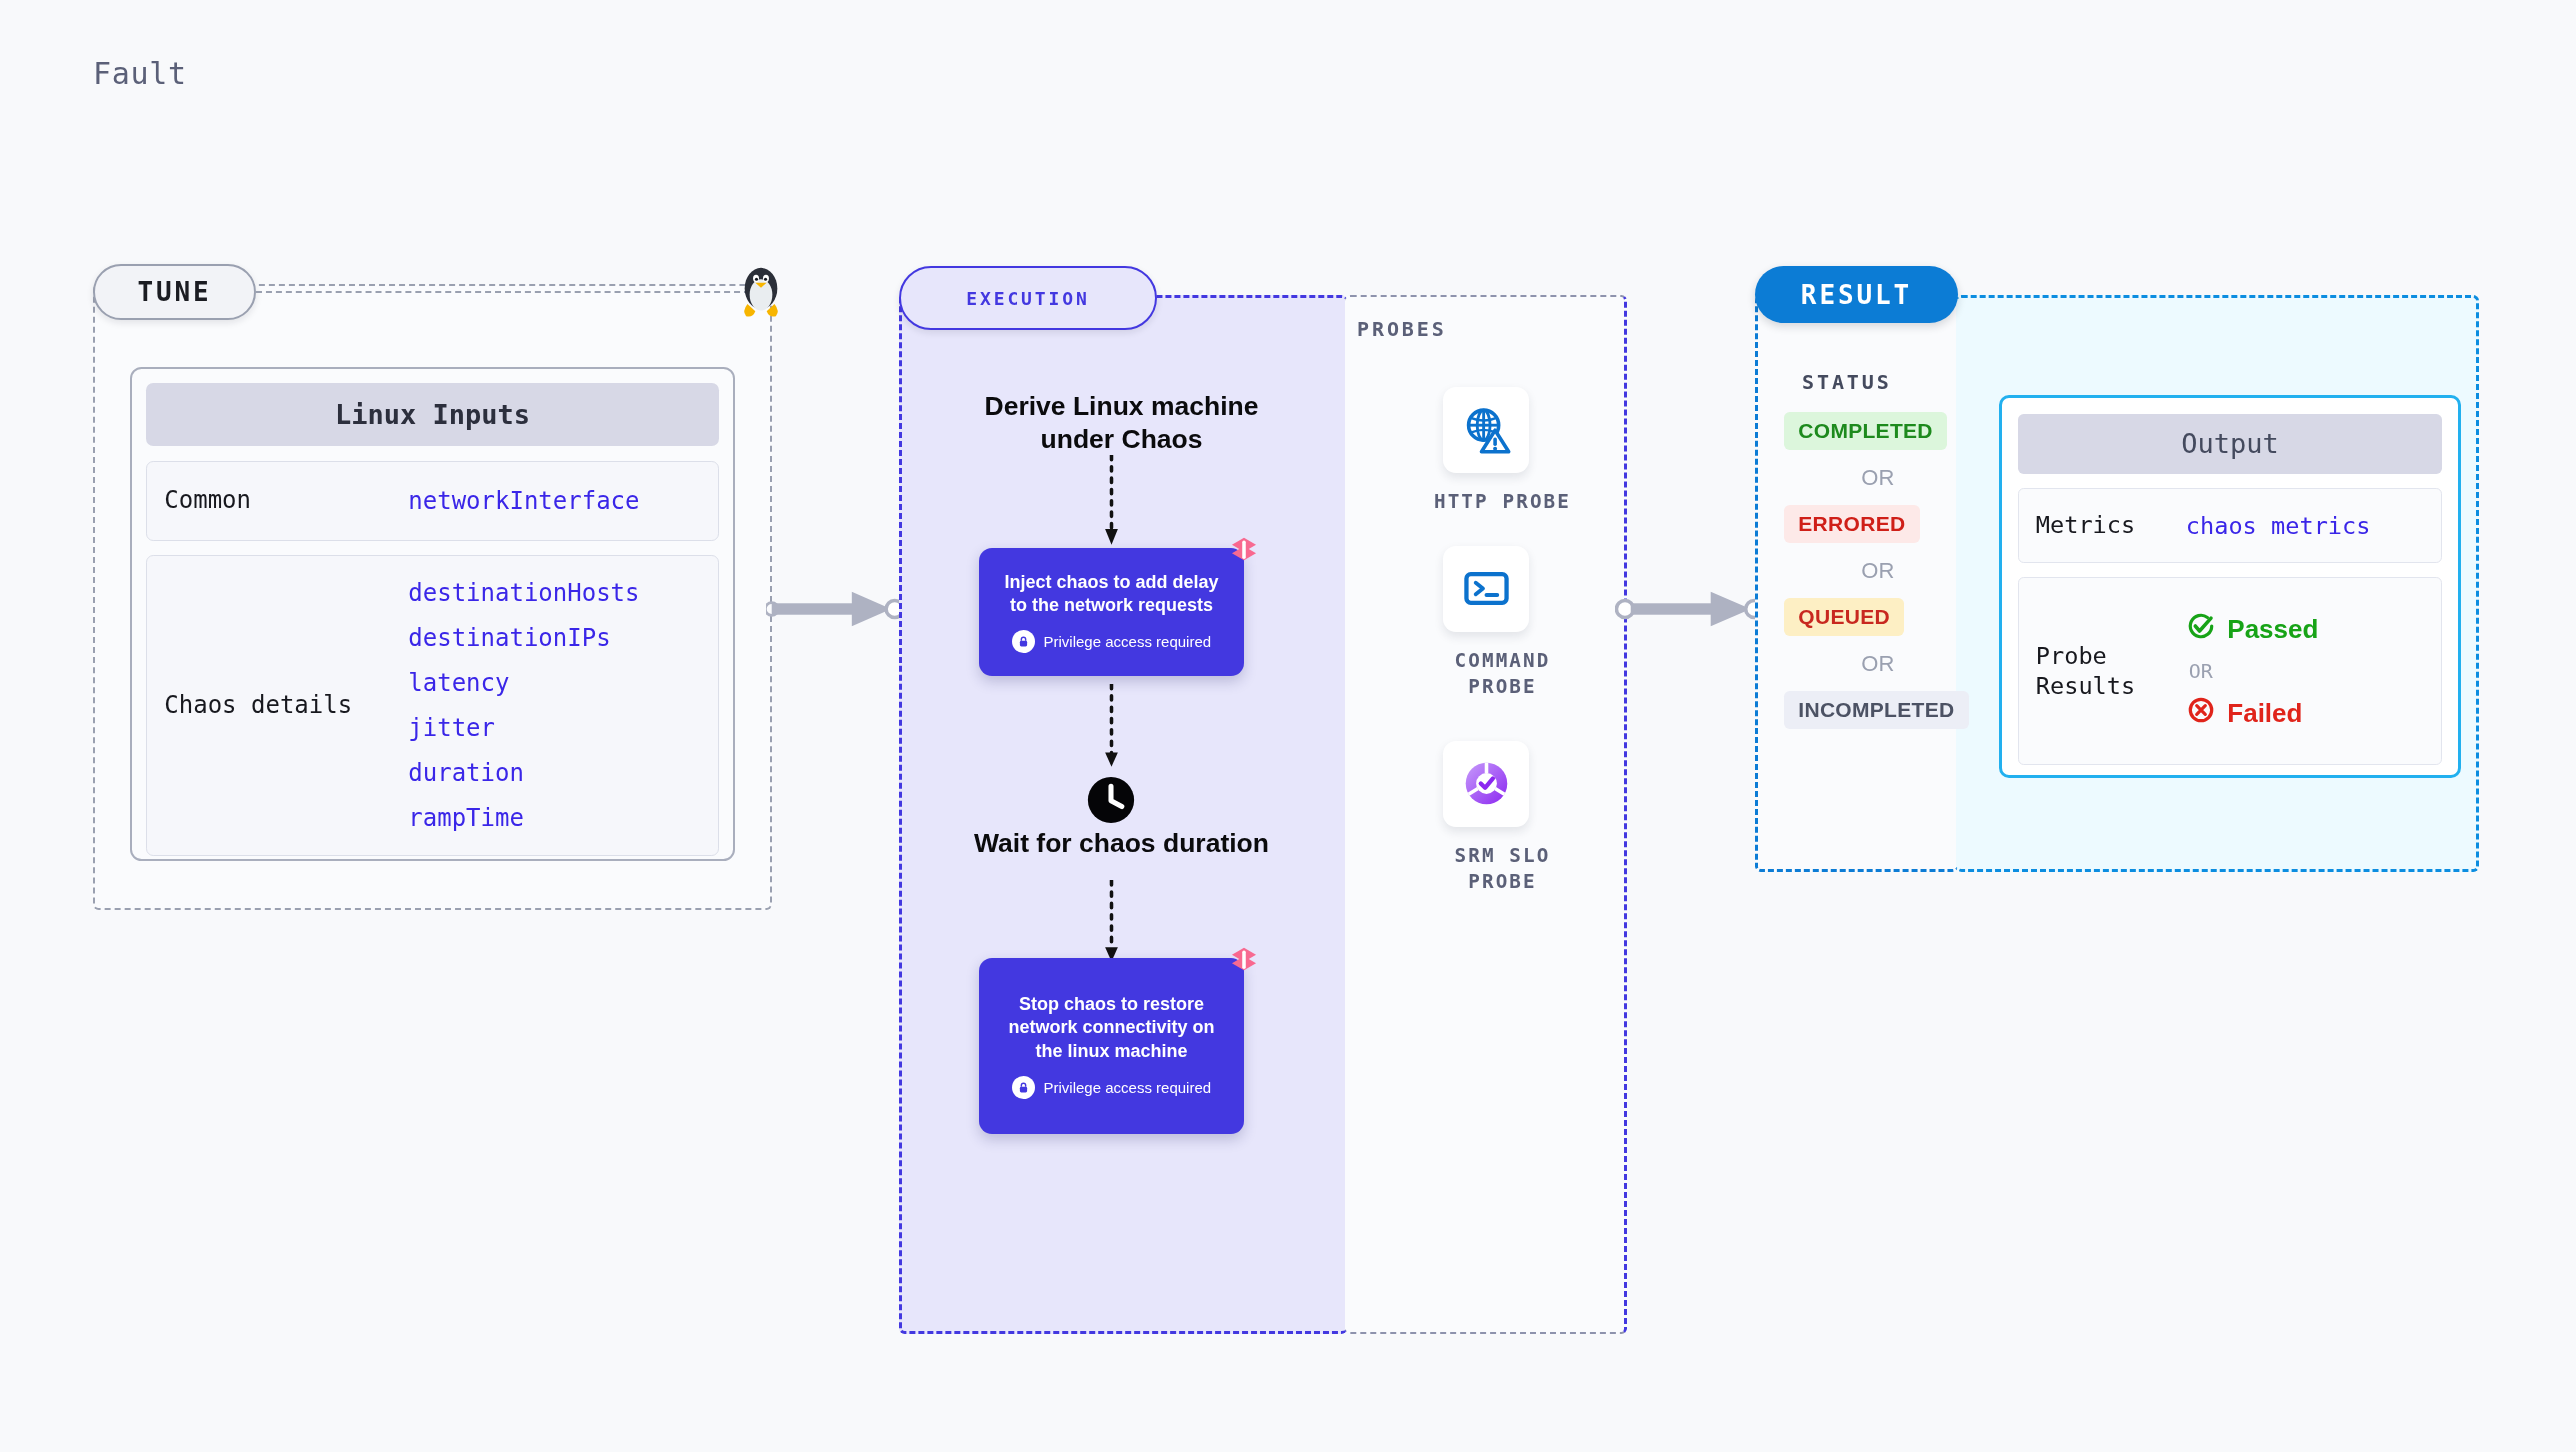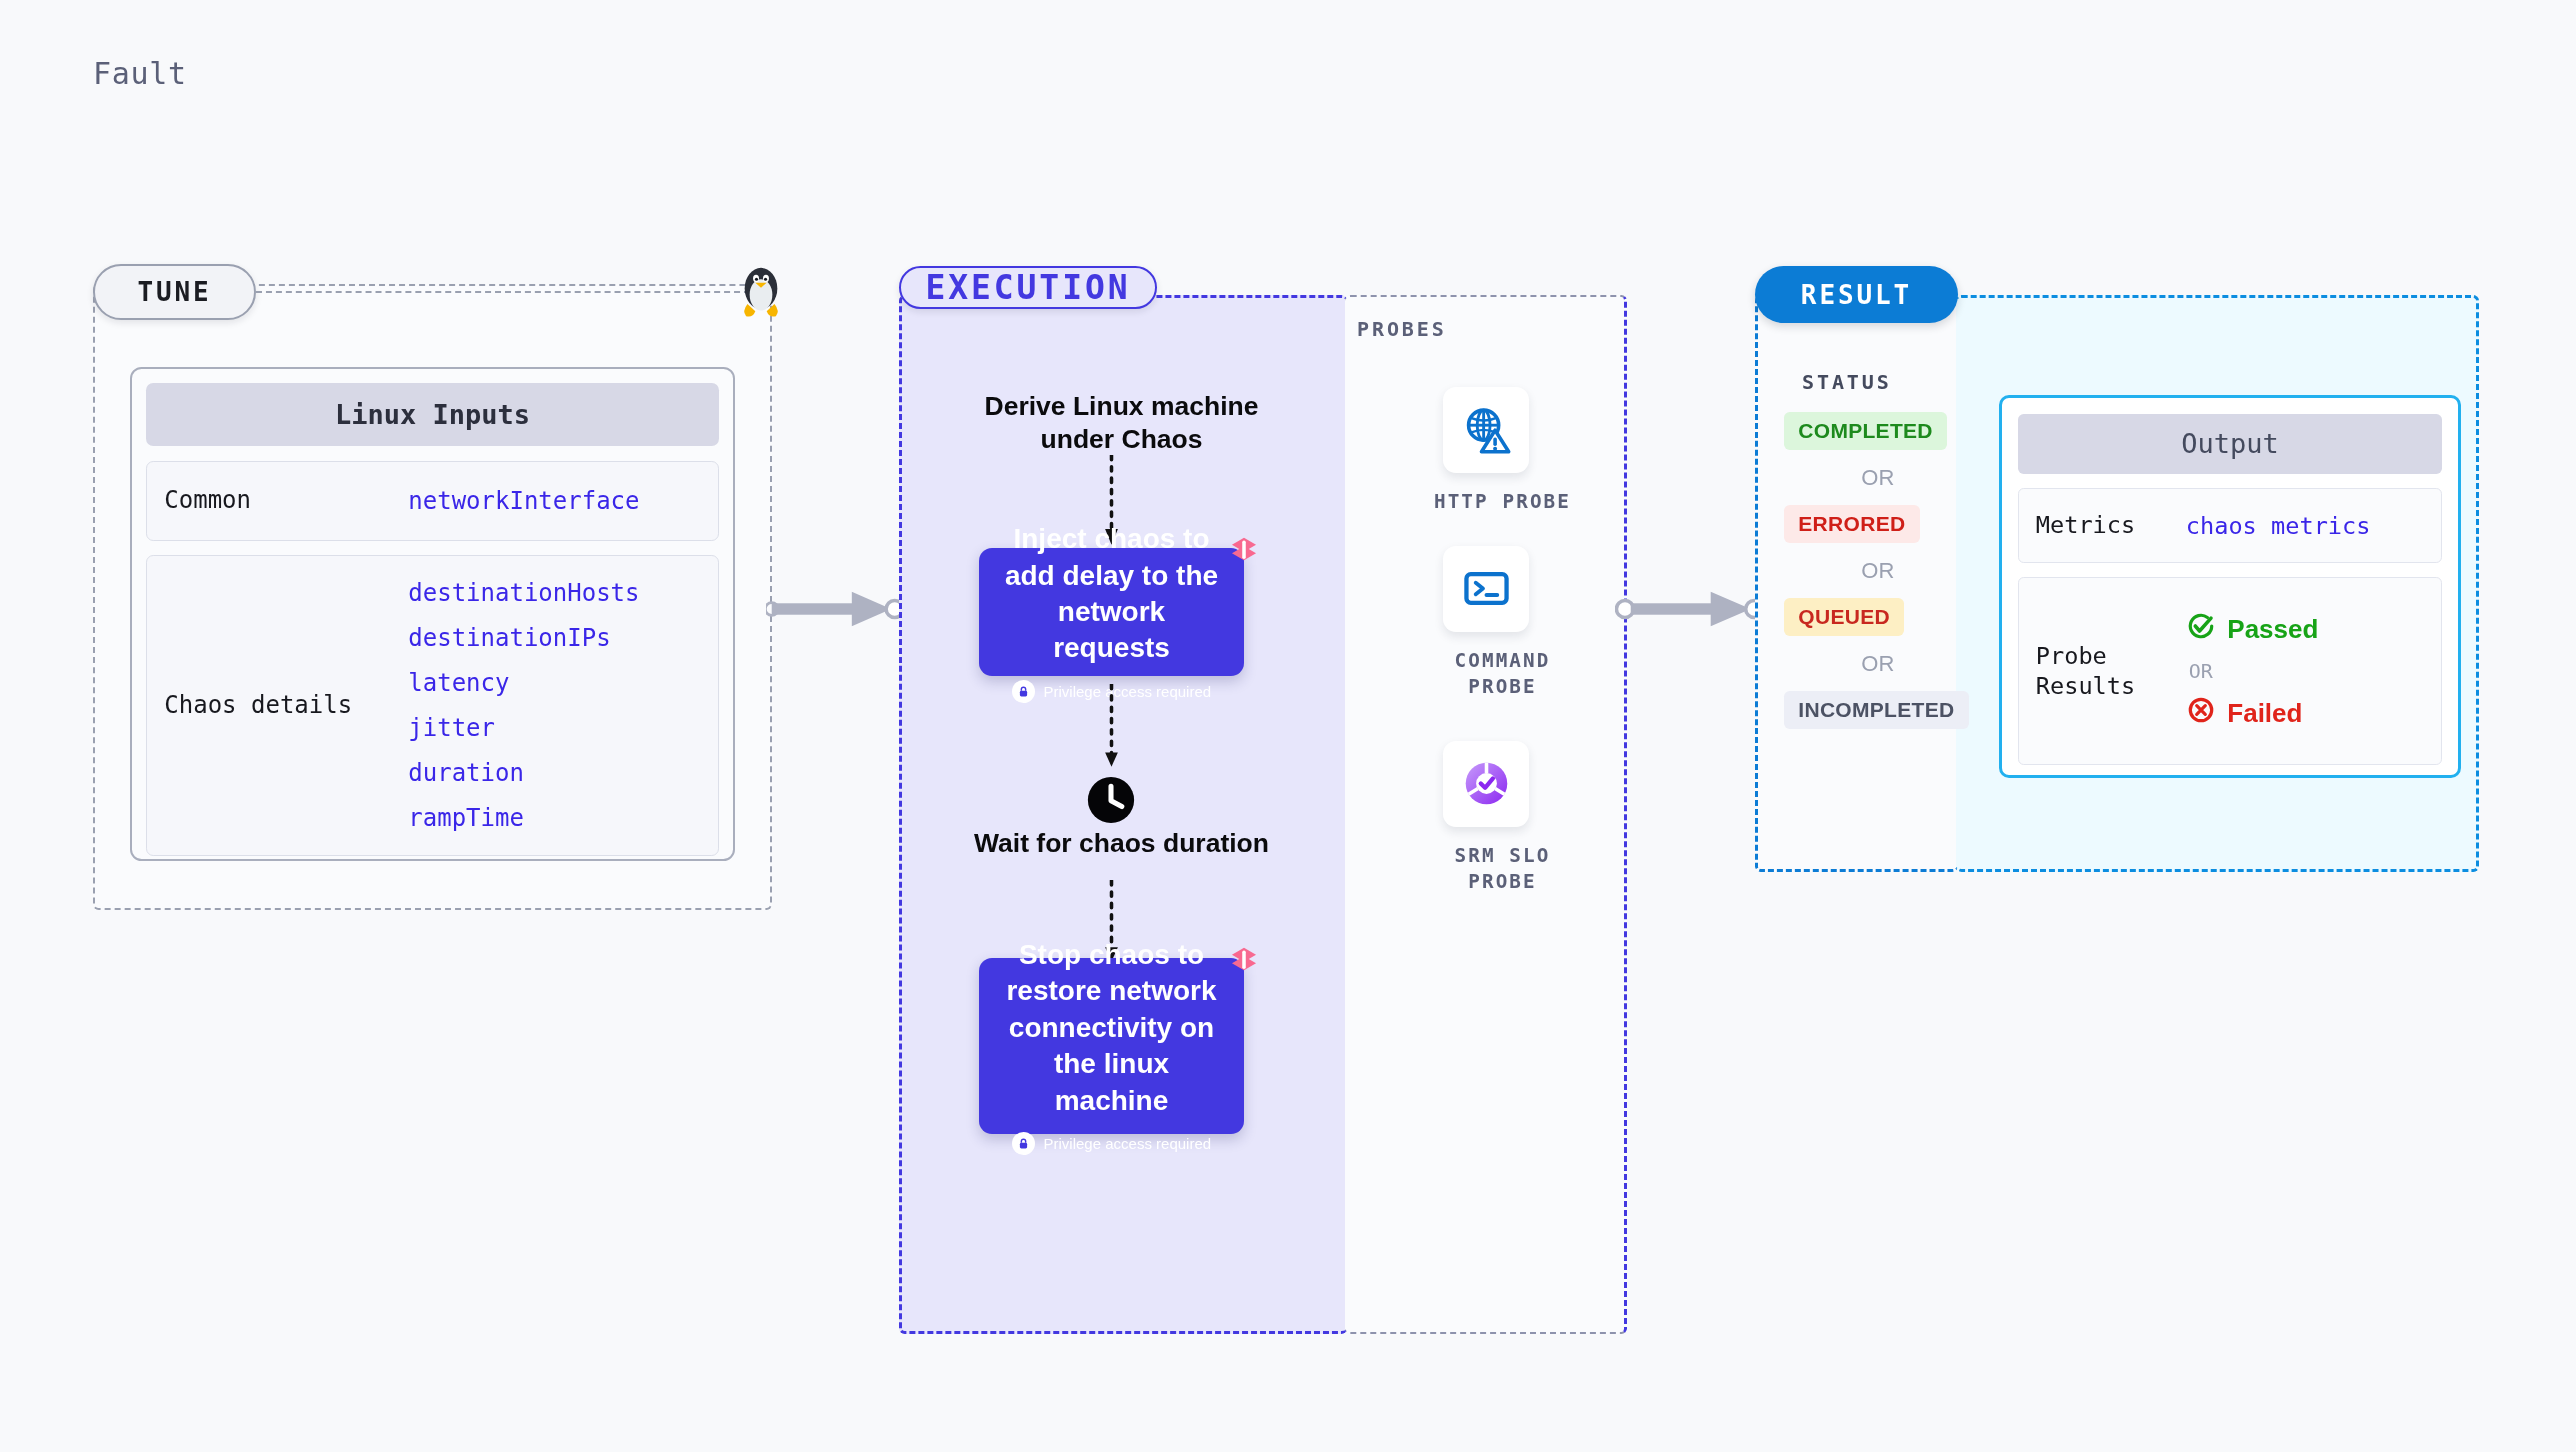--- a/index.html
+++ b/index.html
@@ -34,22 +34,22 @@
     position: absolute; display: flex; align-items: center; justify-content: center;
     font-family: "DejaVu Sans Mono", monospace; font-weight: 700; letter-spacing: 2.9px;
     border-radius: 716px;
   }
   .pill-tune {
     left: 93px; top: 264px; width: 163px; height: 56px;
     background: #f2f3f7; border: 2.1px solid #9aa0b0; color: #1b1c22; font-size: 26px;
     box-shadow: 0 2.9px 7.2px rgba(20,22,40,.10);
   }
   .pill-exec {
-    left: 899px; top: 266px; width: 258px; height: 43px;
-    background: #e7e6fb; border: 2.9px solid #4338e0; color: #4338e0; font-size: 33px;
+    left: 899px; top: 266px; width: 258px; height: 64px;
+    background: #e7e6fb; border: 2.9px solid #4338e0; color: #4338e0; font-size: 18px;
     box-shadow: 0 2.9px 7.2px rgba(20,22,40,.10);
   }
   .pill-result {
     left: 1755px; top: 266px; width: 203px; height: 57px;
     background: #0c7cd5; color: #fff; font-size: 26px;
     box-shadow: 0 3.6px 8.6px rgba(20,22,40,.16);
   }
 
   
   .tune-leader {
@@ -90,21 +90,21 @@
     position: absolute; left: 953px; top: 390px; width: 337px; text-align: center;
     font-size: 26.5px; font-weight: 700; color: #0b0b0d; line-height: 1.25;
   }
   .dotted-arrow { position: absolute; }
   .chaos-node {
     position: absolute; background: #4338e0; border-radius: 13px; color: #fff;
     box-shadow: 0 5.7px 13px rgba(40,40,110,.22);
     display: flex; flex-direction: column; align-items: center; justify-content: center;
     padding: 15.8px 18.6px;
   }
-  .chaos-node .cn-title { font-size: 28px; font-weight: 700; text-align: center; line-height: 1.3; }
+  .chaos-node .cn-title { font-size: 18px; font-weight: 700; text-align: center; line-height: 1.3; }
   .chaos-node .cn-priv { margin-top: 13px; display: flex; align-items: center; gap: 8.6px; font-size: 15px; }
   .node-inject { left: 979px; top: 548px; width: 265px; height: 128px; }
   .node-stop   { left: 979px; top: 958px; width: 265px; height: 176px; }
   .litmus-badge { position: absolute; right: -17px; top: -15.8px; }
   .lock-badge {
     width: 23px; height: 23px; border-radius: 50%; background: #fff;
     display: flex; align-items: center; justify-content: center; flex: none;
   }
   .wait-clock { position: absolute; left: 1085px; top: 774px; }
   .wait-label {

